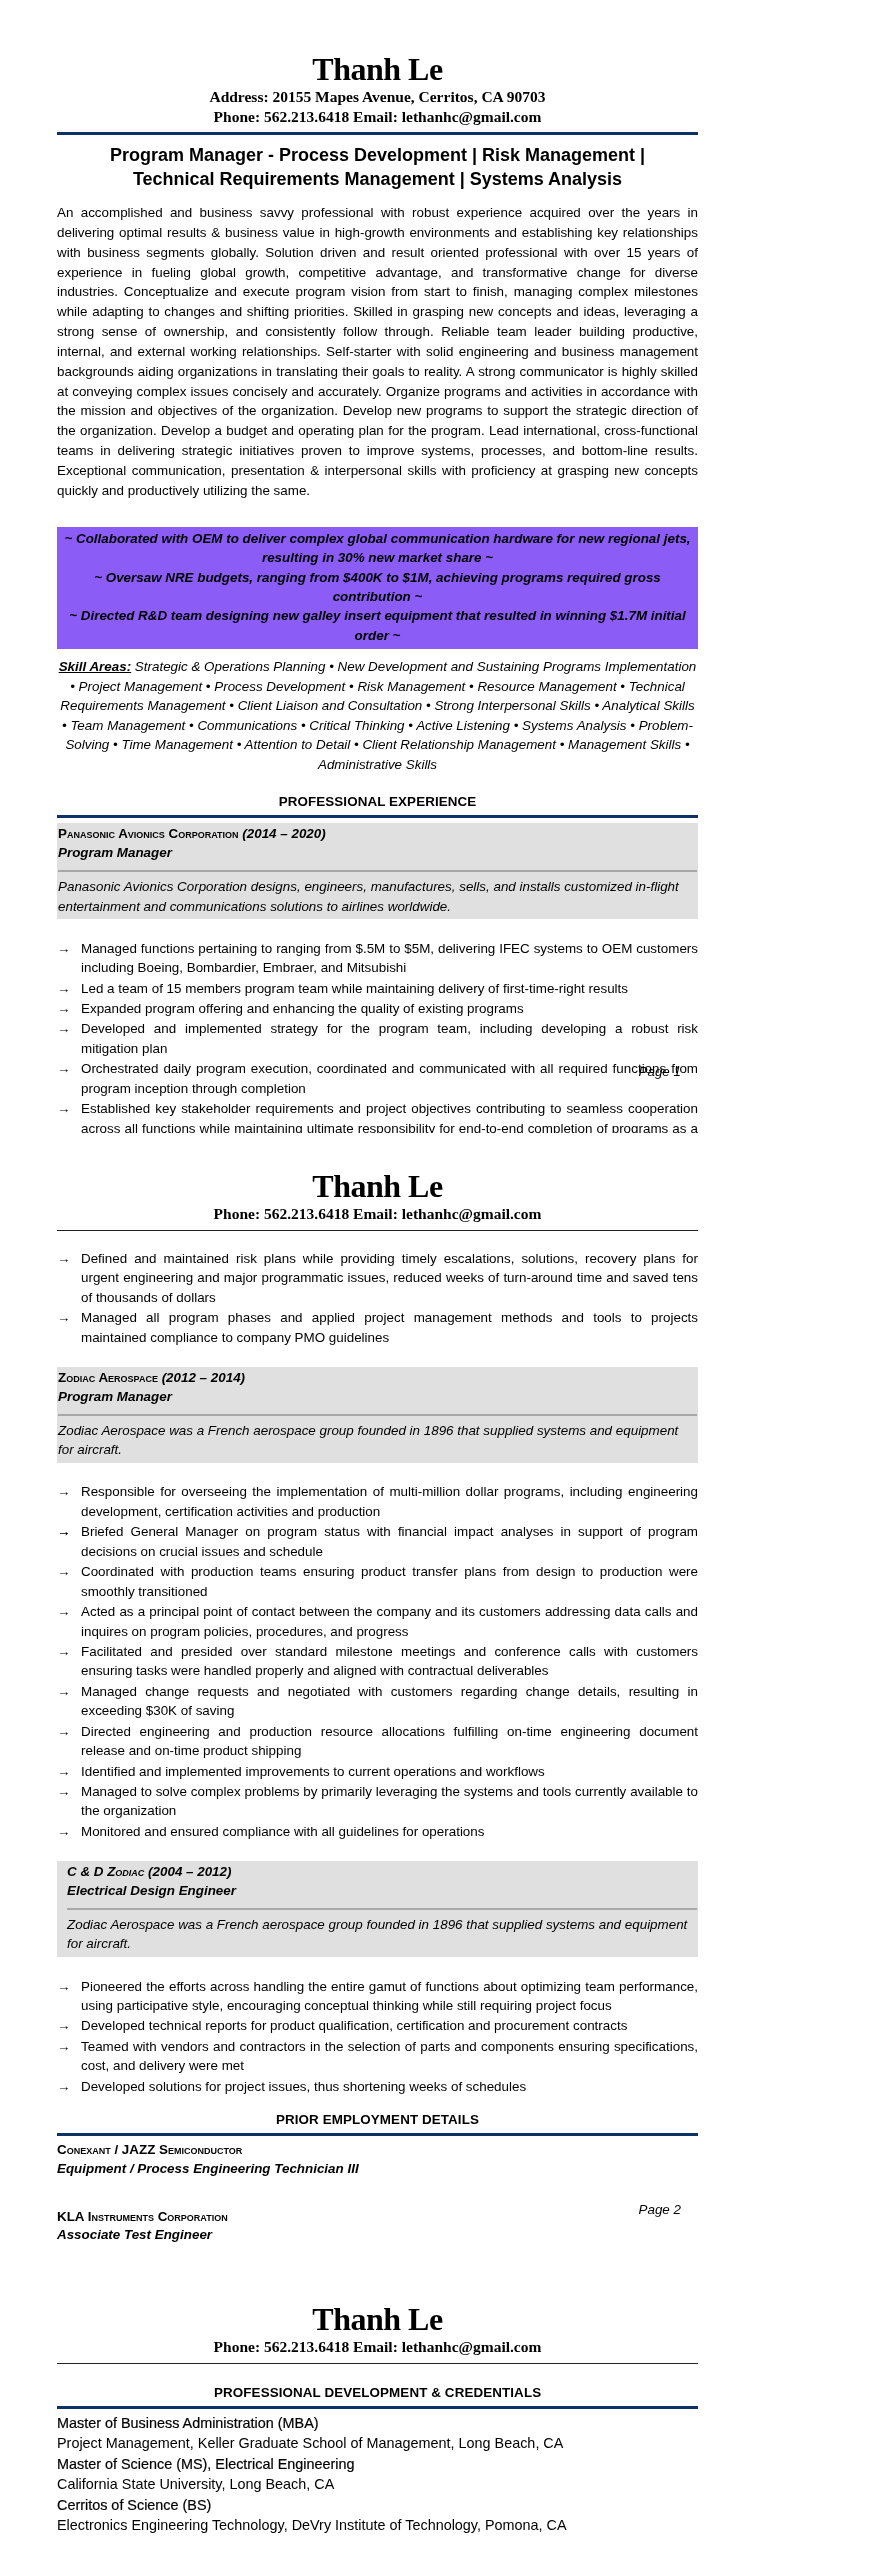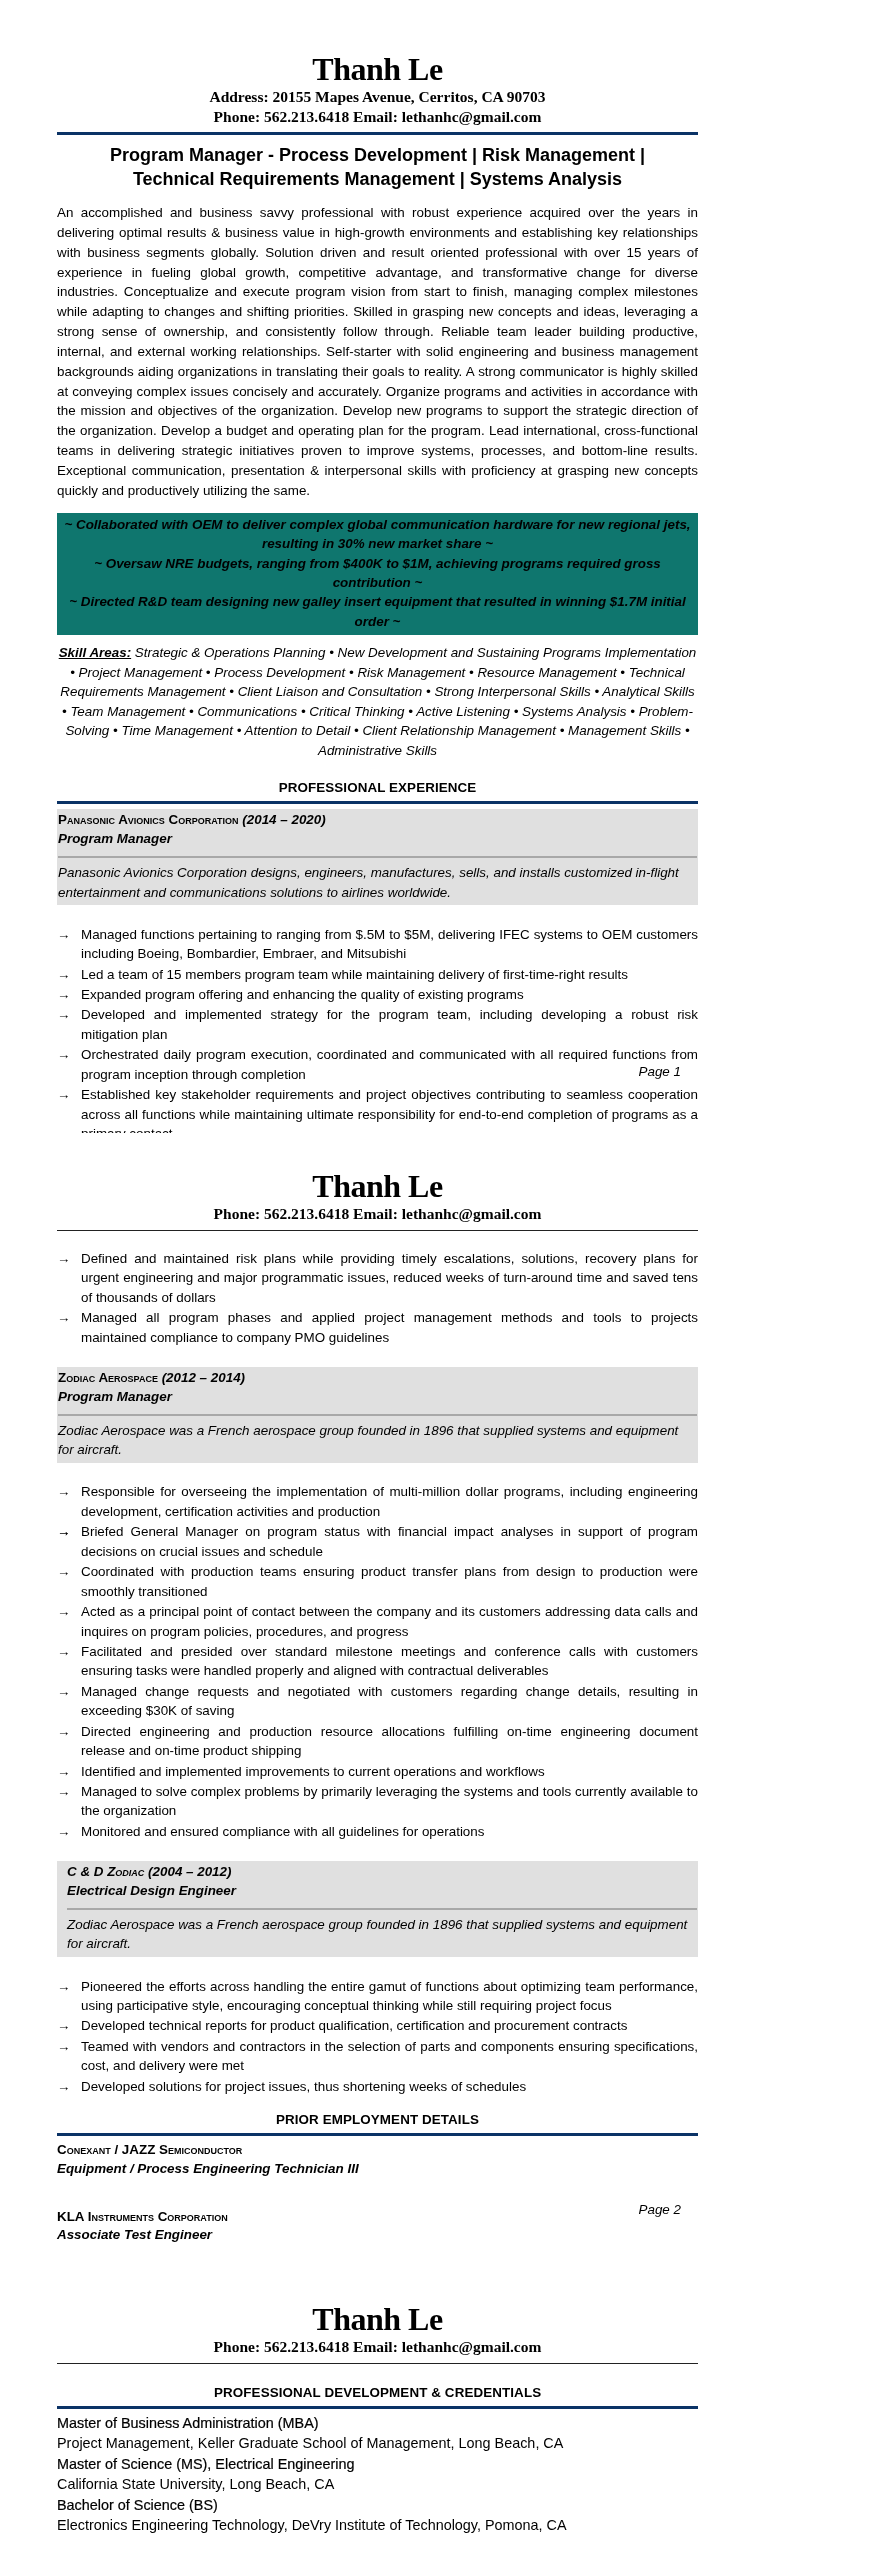--- a/index.html
+++ b/index.html
@@ -4,21 +4,21 @@
 <style>
   html, body { margin: 0; padding: 0; background: #ffffff; }
   body { width: 876px; font-family: "Liberation Sans", sans-serif; color: #000; }
   .page { position: relative; width: 755px; height: 1133px; box-sizing: border-box; padding: 52px 57px 0 57px; background: #fff; }
   .name { font-family: "Liberation Serif", serif; font-weight: bold; font-size: 32px; text-align: center; line-height: 1.1; margin: 0; letter-spacing: -0.5px; }
   .contact { font-family: "Liberation Serif", serif; font-weight: bold; font-size: 15.5px; text-align: center; line-height: 1.3; margin: 0; }
   .rule-blue { height: 3.1px; background: #0b3366; margin: 4.1px 0 0 0; }
   .rule-black { height: 1px; background: #222; margin: 5.2px 0 0 0; }
   .headline { font-weight: bold; font-size: 18px; text-align: center; line-height: 1.33; margin: 9.3px 10.3px 11.3px; }
   .summary { font-size: 13.4px; line-height: 1.48; text-align: justify; margin: 0; }
-  .highlights { background: #0f766e; margin: 12px 0 0; padding: 2.1px 0 4.1px; }
+  .highlights { background: #8b5cf6; margin: 26px 0 0; padding: 2.1px 0 4.1px; }
   .highlights p { font-weight: bold; font-style: italic; font-size: 13.4px; text-align: center; line-height: 1.45; margin: 0; }
   .skills-areas { font-style: italic; font-size: 13.4px; text-align: center; line-height: 1.45; margin: 8px 0 0; }
   .skills-areas .lbl { font-weight: bold; text-decoration: underline; }
   .section-title { font-weight: bold; font-size: 13.4px; text-align: center; margin: 19.6px 0 0; letter-spacing: 0.1px; }
   .section-title.left-ish { text-align: left; padding-left: 157px; }
   .section-rule { height: 3.1px; background: #0b3366; margin: 6.2px 0 0; }
   .job-box { background: #e0e0e0; margin-top: 5.2px; padding: 2.1px 1px 3.1px; }
   .company { font-weight: bold; font-size: 13.4px; font-variant: small-caps; line-height: 1.4; }
   .company .dates { font-variant: normal; font-style: italic; }
   .role { font-weight: bold; font-style: italic; font-size: 13.4px; line-height: 1.4; }
@@ -151,19 +151,19 @@
   <div style="margin-top:4.1px;">
     <div>
       <div class="edu-title">Master of Business Administration (MBA)</div>
       <div class="edu-sub">Project Management, Keller Graduate School of Management, Long Beach, CA</div>
     </div>
     <div>
       <div class="edu-title">Master of Science (MS), Electrical Engineering</div>
       <div class="edu-sub">California State University, Long Beach, CA</div>
     </div>
     <div>
-      <div class="edu-title">Bachelor of Science (BS)</div>
+      <div class="edu-title">Cerritos of Science (BS)</div>
       <div class="edu-sub">Electronics Engineering Technology, DeVry Institute of Technology, Pomona, CA</div>
     </div>
   </div>
 
 </div>
 
 
 </body></html>

